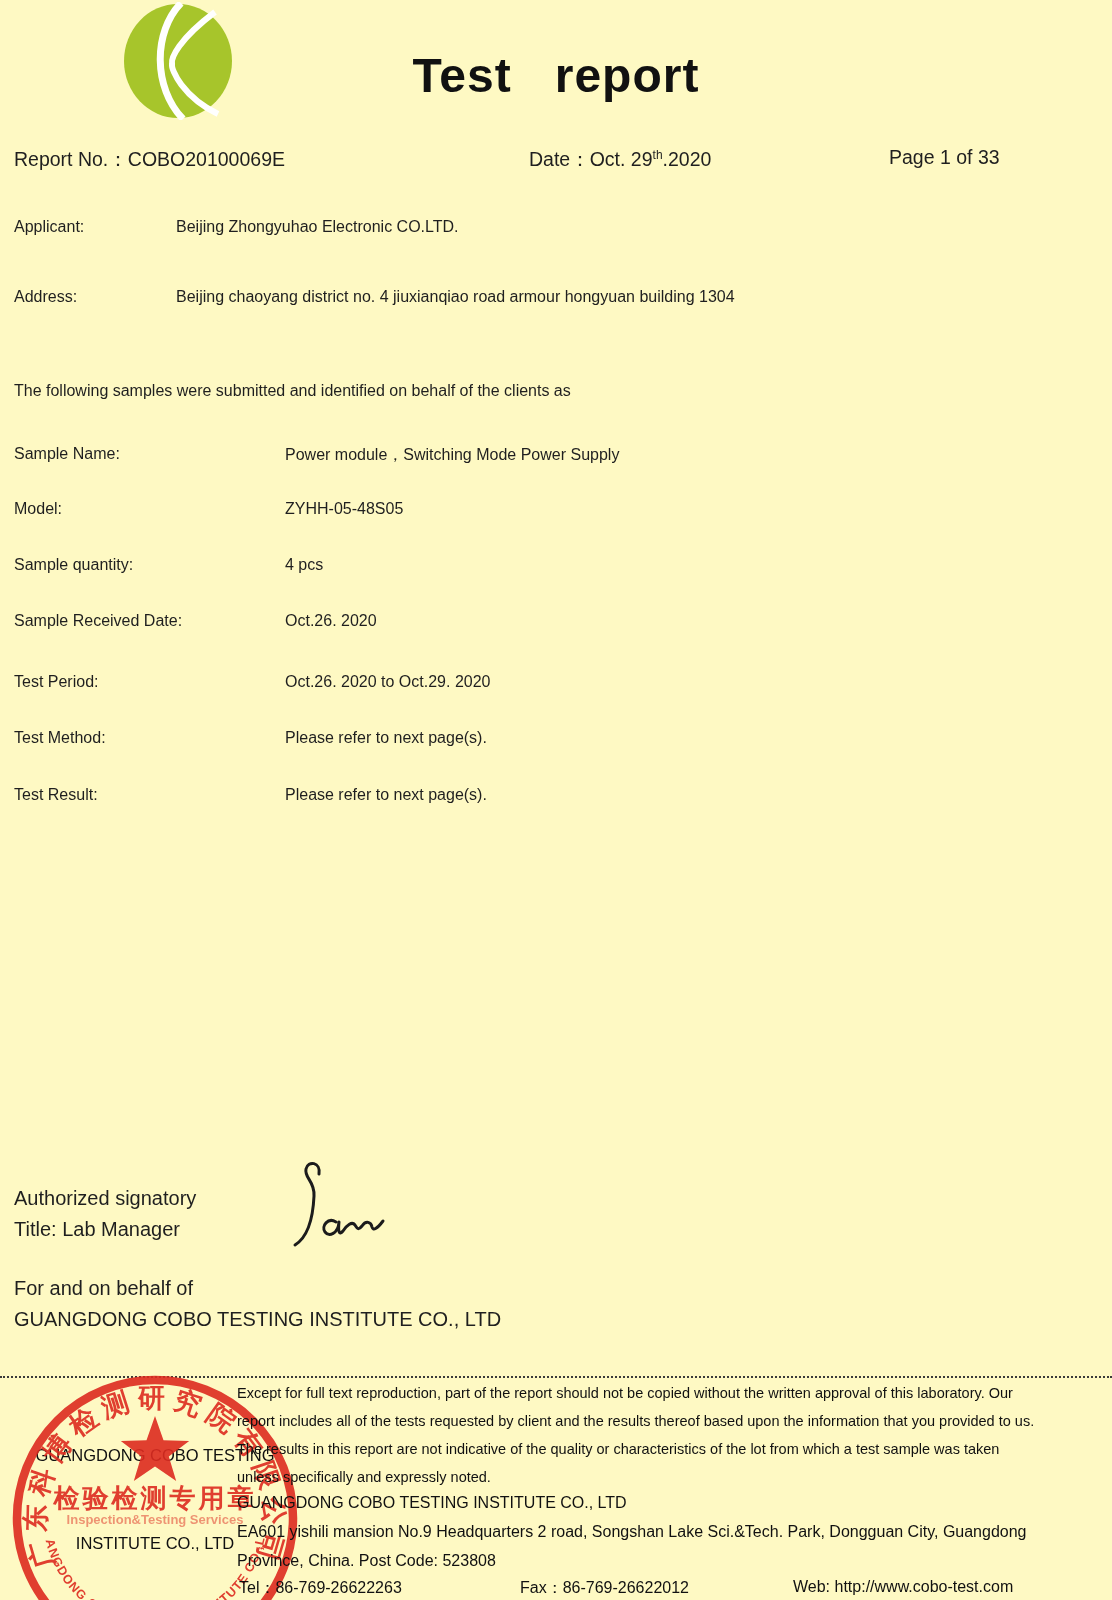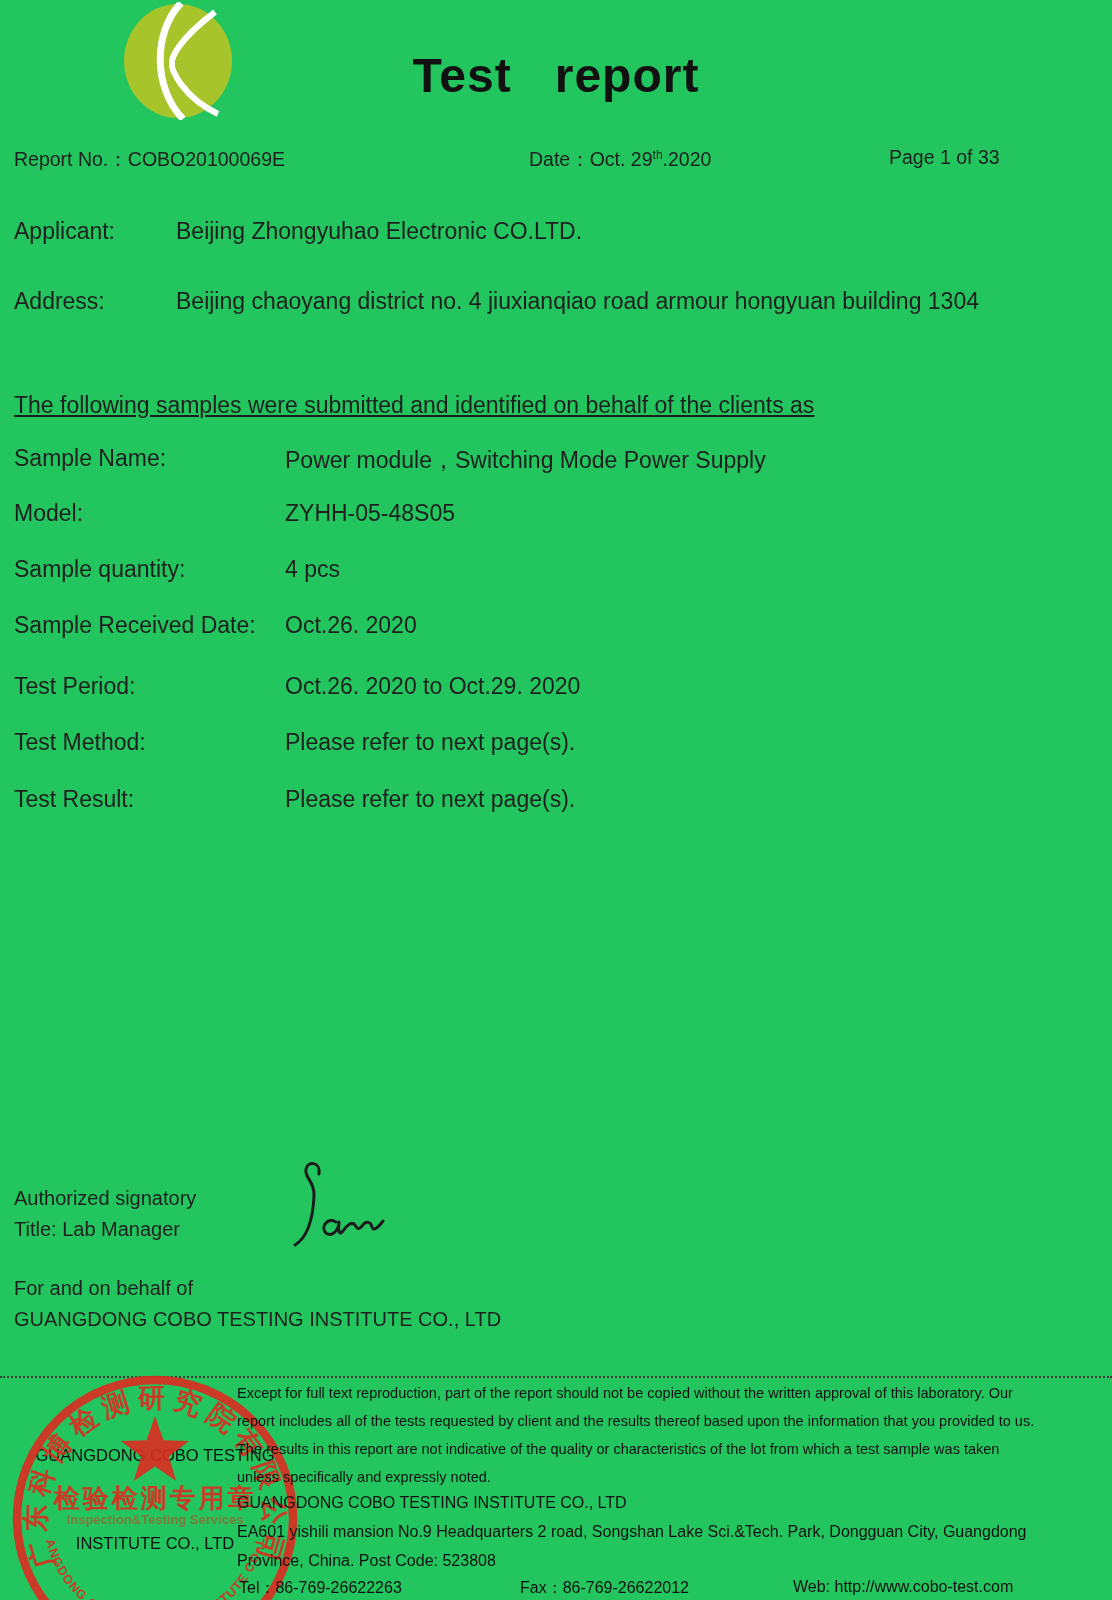--- a/index.html
+++ b/index.html
@@ -1,34 +1,34 @@
 <!DOCTYPE html>
 <html><head>
 <meta charset="utf-8">
 <style>
   html,body{margin:0;padding:0;background:#fff;}
   #page{
     position:relative;
     width:1112px;height:1600px;
-    background:#22c55e;
+    background:#fef9c3;
     overflow:hidden;
     font-family:"Liberation Sans","DejaVu Sans",sans-serif;
     color:#1f1f1f;
   }
   .abs{position:absolute;}
   .title{
     left:0;top:48px;width:1112px;
     text-align:center;
     font-size:48px;font-weight:bold;color:#111;
     white-space:pre;
     letter-spacing:1px;
   }
   .hdr{top:146px;font-size:19.5px;white-space:nowrap;}
   .hdr sup{font-size:12px;}
-  .body-txt{font-size:23px;white-space:nowrap;}
+  .body-txt{font-size:16px;white-space:nowrap;}
   .lbl{left:14px;}
   .row-val{left:285px;}
   .addr-val{left:176px;}
   .dotline{
     left:0;top:1376px;width:1112px;height:0;
     border-top:2px dotted #3a3a3a;
   }
   .foot{left:237px;width:872px;font-size:14.5px;color:#111;white-space:nowrap;}
   .foot-big{left:237px;font-size:16px;color:#111;white-space:nowrap;}
   .stamp-under{
@@ -53,21 +53,21 @@
 
   <div class="abs hdr" style="left:14px;"><span>Report No.：</span><span>COBO20100069E</span></div>
   <div class="abs hdr" style="left:529px;"><span>Date：</span><span>Oct. 29</span><sup>th</sup><span>.2020</span></div>
   <div class="abs hdr" style="left:889px;">Page 1 of 33</div>
 
   <div class="abs body-txt lbl" style="top:218px;">Applicant:</div>
   <div class="abs body-txt addr-val" style="top:218px;">Beijing Zhongyuhao Electronic CO.LTD.</div>
   <div class="abs body-txt lbl" style="top:288px;">Address:</div>
   <div class="abs body-txt addr-val" style="top:288px;">Beijing chaoyang district no. 4 jiuxianqiao road armour hongyuan building 1304</div>
 
-  <div class="abs body-txt lbl" style="top:392px;text-decoration:underline;">The following samples were submitted and identified on behalf of the clients as</div>
+  <div class="abs body-txt lbl" style="top:382px;">The following samples were submitted and identified on behalf of the clients as</div>
 
   <div class="abs body-txt lbl" style="top:445px;">Sample Name:</div>
   <div class="abs body-txt row-val" style="top:445px;">Power module，Switching Mode Power Supply</div>
 
   <div class="abs body-txt lbl" style="top:500px;">Model:</div>
   <div class="abs body-txt row-val" style="top:500px;">ZYHH-05-48S05</div>
 
   <div class="abs body-txt lbl" style="top:556px;">Sample quantity:</div>
   <div class="abs body-txt row-val" style="top:556px;">4 pcs</div>
 

